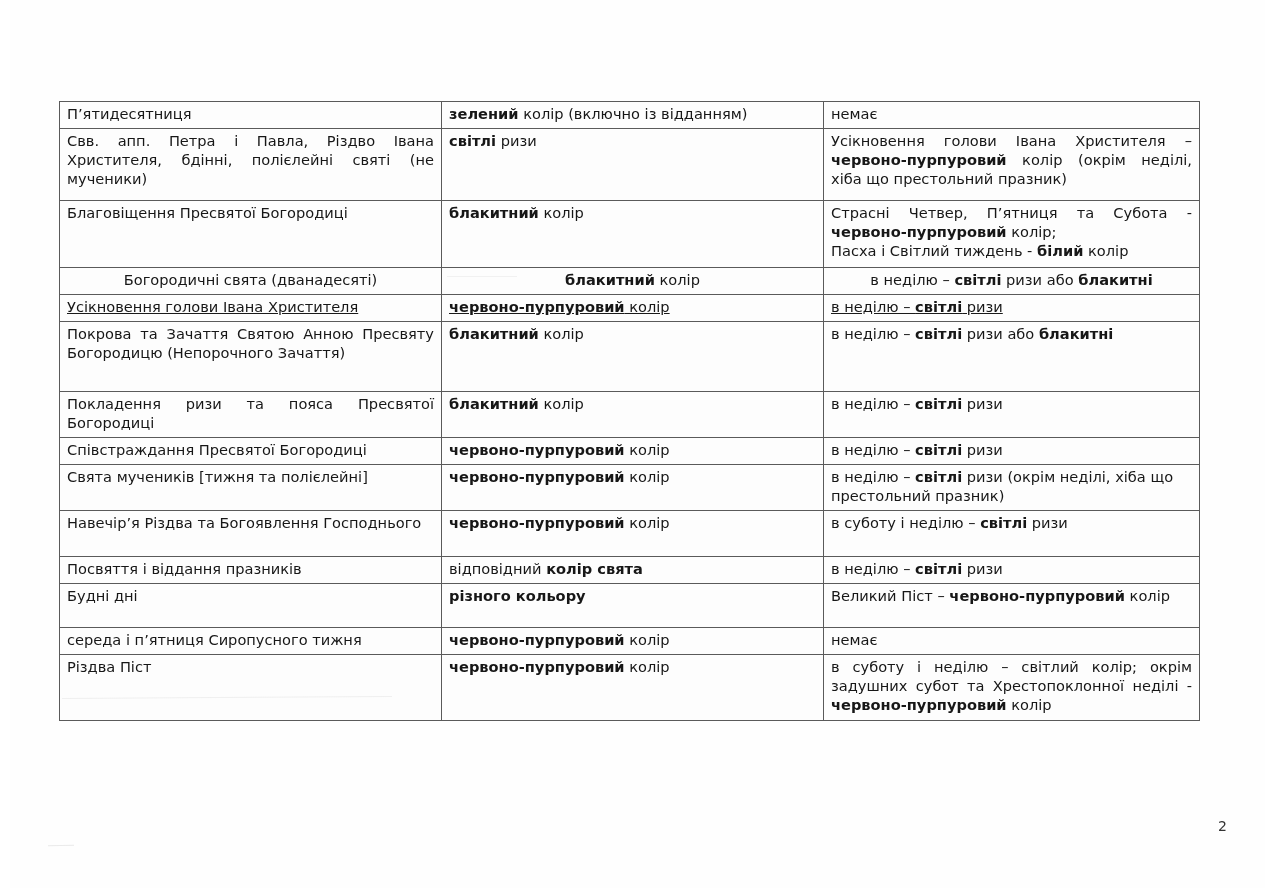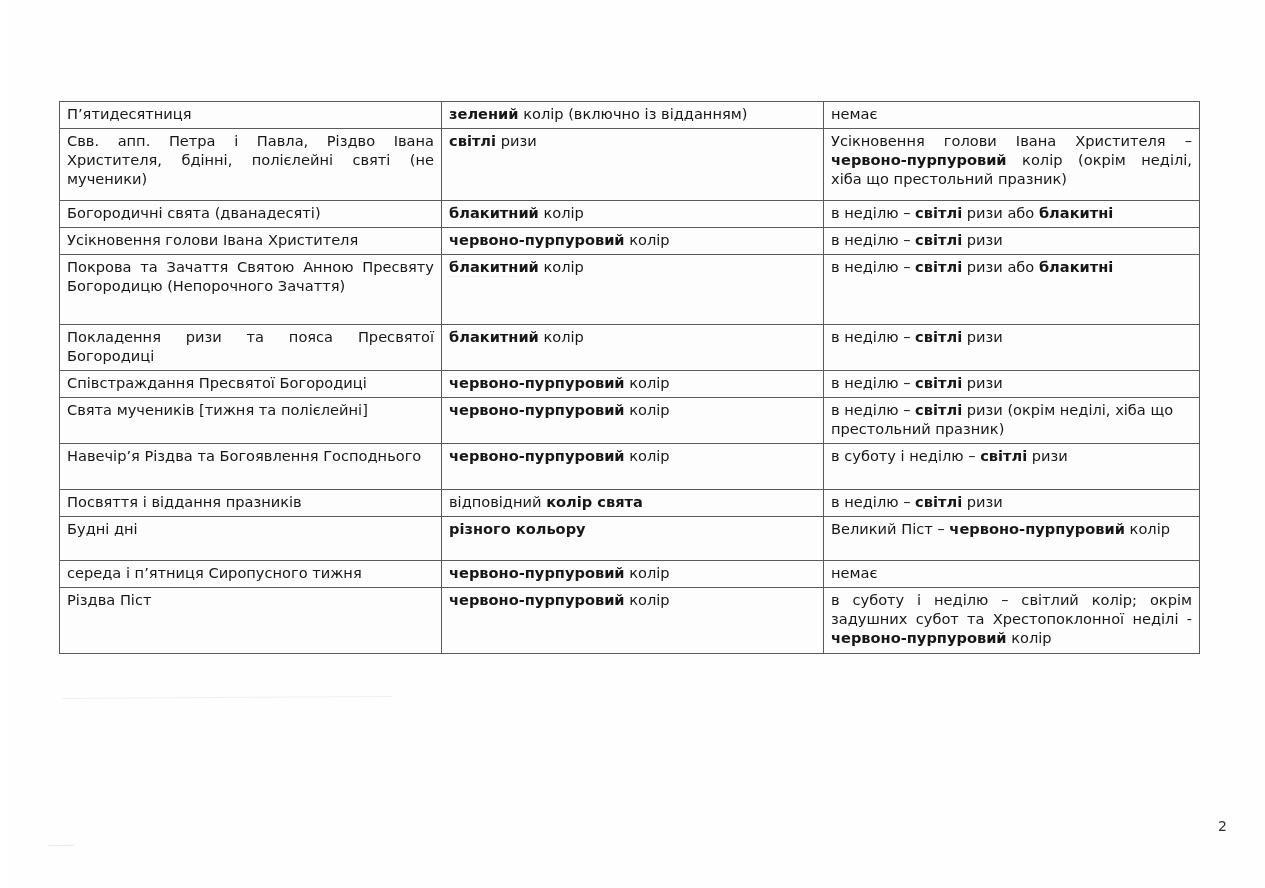--- a/index.html
+++ b/index.html
@@ -90,26 +90,31 @@
         <tr style="height: 26px;">
           <td>П’ятидесятниця</td>
           <td><b>зелений</b> колір (включно із відданням)</td>
           <td>немає</td>
         </tr>
         <tr style="height: 72px;">
           <td class="just">Свв. апп. Петра і Павла, Різдво Івана Христителя, бдінні, полієлейні святі (не мученики)</td>
           <td><b>світлі</b> ризи</td>
           <td class="just">Усікновення голови Івана Христителя – <b>червоно-пурпуровий</b> колір (окрім неділі, хіба що престольний празник)</td>
         </tr>
-        <tr style="height: 26px;">
+        <tr style="height: 67px;">
+          <td>Благовіщення Пресвятої Богородиці</td>
+          <td><b>блакитний</b> колір</td>
+          <td class="just">Страсні Четвер, П’ятниця та Субота - <b>червоно-пурпуровий</b> колір;<br>Пасха і Світлий тиждень - <b>білий</b> колір</td>
+        </tr>
+        <tr style="height: 26px; text-align: center;">
           <td>Богородичні свята (дванадесяті)</td>
           <td><b>блакитний</b> колір</td>
           <td>в неділю – <b>світлі</b> ризи або <b>блакитні</b></td>
         </tr>
-        <tr style="height: 26px;">
+        <tr style="height: 26px; text-decoration: underline;">
           <td>Усікновення голови Івана Христителя</td>
           <td><b>червоно-пурпуровий</b> колір</td>
           <td>в неділю – <b>світлі</b> ризи</td>
         </tr>
         <tr style="height: 70px;">
           <td class="just">Покрова та Зачаття Святою Анною Пресвяту Богородицю (Непорочного Зачаття)</td>
           <td><b>блакитний</b> колір</td>
           <td>в неділю – <b>світлі</b> ризи або <b>блакитні</b></td>
         </tr>
         <tr style="height: 46px;">

